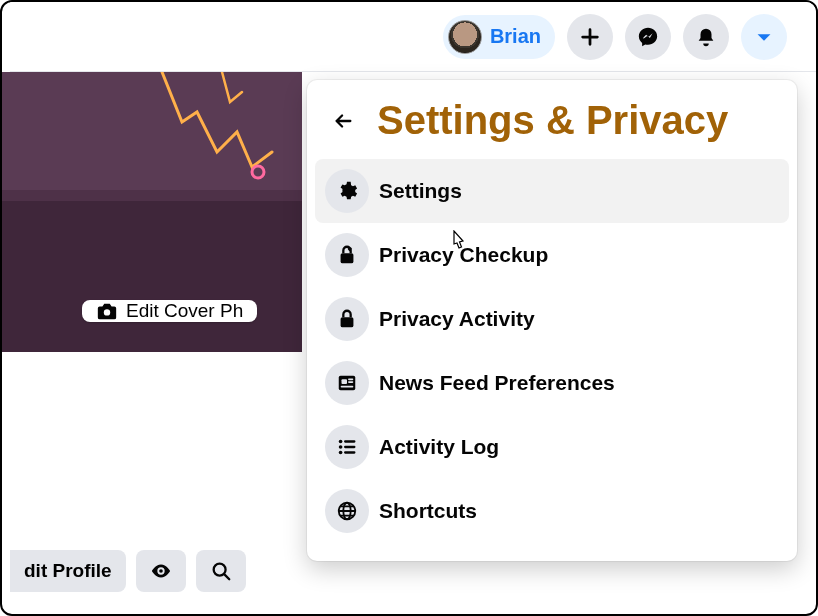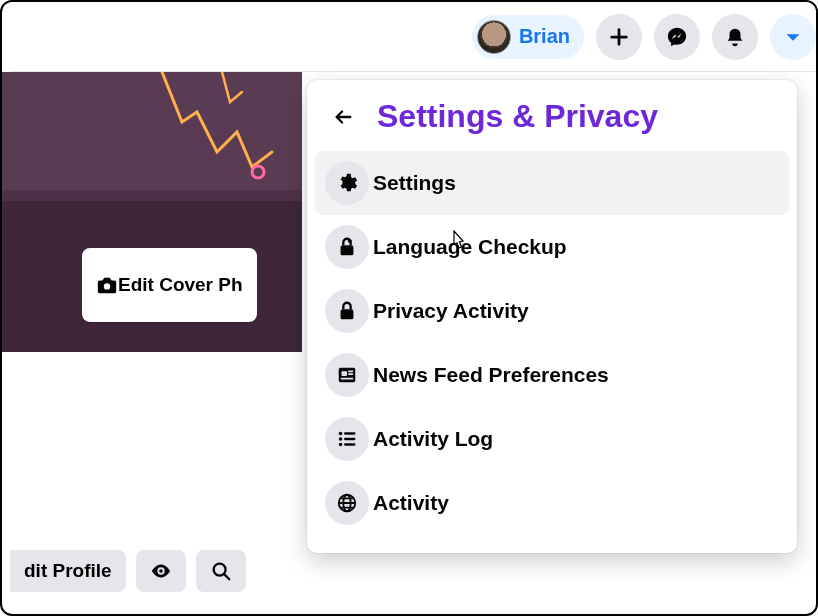--- a/index.html
+++ b/index.html
@@ -15,21 +15,21 @@
     border-radius: 12px;
   }
   .topbar {
     position: absolute;
     top: 0; left: 8px; right: 0;
     height: 70px;
     background: #fff;
     display: flex;
     align-items: center;
     justify-content: flex-end;
-    padding-right: 0;
+    padding-right: 29px;
     gap: 12px;
     border-bottom: 1px solid #e4e6eb;
     z-index: 5;
   }
   .profile-pill {
     display: flex;
     align-items: center;
     gap: 8px;
     background: #e7f3ff;
     border-radius: 999px;
@@ -76,25 +76,26 @@
     position: absolute;
     top: 0; left: 140px;
     width: 160px; height: 140px;
   }
   .edit-cover {
     position: absolute;
     left: 80px;
     bottom: 30px;
     background: #fff;
     border-radius: 8px;
-    padding: 26px 14px;
+    padding: 0 14px;
     font-size: 19px;
-    font-weight: 700;
-    display: flex;
-    align-items: center;
+    font-weight: 400;
+    display: flex;
+    align-items: center;
+    gap: 8px;
     cursor: pointer;
     box-shadow: 0 1px 2px rgba(0,0,0,.2);
   }
   .edit-cover svg { width: 22px; height: 22px; }
 
   .bottom-bar {
     position: absolute;
     left: 0;
     bottom: 22px;
     display: flex;
@@ -139,28 +140,28 @@
   .back-arrow {
     width: 36px; height: 36px;
     display: flex;
     align-items: center;
     justify-content: center;
     border-radius: 50%;
     cursor: pointer;
   }
   .back-arrow svg { width: 22px; height: 22px; }
   .menu-title {
-    font-size: 32px;
+    font-size: 40px;
     font-weight: 800;
-    color: #6d28d9;
+    color: #a16207;
   }
   .menu-item {
     display: flex;
     align-items: center;
-    gap: 4px;
+    gap: 10px;
     padding: 10px 10px;
     border-radius: 8px;
     cursor: pointer;
     position: relative;
   }
   .menu-item.hovered {
     background: #f2f2f2;
   }
   .menu-icon {
     width: 44px; height: 44px;
@@ -270,21 +271,21 @@
   </div>
 
   <div class="menu-item">
     <div class="menu-icon">
       <svg viewBox="0 0 24 24">
           <rect x="5" y="10" width="14" height="11" rx="2" fill="#050505"></rect>
           <path d="M8 10V7a4 4 0 0 1 8 0v3" stroke="#050505" stroke-width="2.5" fill="none"></path>
           <path d="M15.5 3.5c.9 0 1.7.7 1.7 1.6 0 1.3-1.7 2.4-2.2 2.7-.5-.3-2.2-1.4-2.2-2.7 0-.9.8-1.6 1.7-1.6.4 0 .8.2 1 .5.2-.3.6-.5 1-.5z" fill="#050505"></path>
         </svg>
     </div>
-    <span class="menu-label">Language Checkup</span>
+    <span class="menu-label">Privacy Checkup</span>
   </div>
 
   <div class="menu-item">
     <div class="menu-icon">
       <svg viewBox="0 0 24 24">
           <rect x="5" y="10" width="14" height="11" rx="2" fill="#050505"></rect>
           <path d="M8 10V7a4 4 0 0 1 8 0v3" stroke="#050505" stroke-width="2.5" fill="none"></path>
         </svg>
     </div>
     <span class="menu-label">Privacy Activity</span>
@@ -314,19 +315,19 @@
   </div>
 
   <div class="menu-item">
     <div class="menu-icon">
       <svg viewBox="0 0 24 24">
           <circle cx="12" cy="12" r="9" stroke="#050505" stroke-width="2" fill="none"></circle>
           <ellipse cx="12" cy="12" rx="4" ry="9" stroke="#050505" stroke-width="2" fill="none"></ellipse>
           <path d="M3 12h18M4.5 7h15M4.5 17h15" stroke="#050505" stroke-width="2"></path>
         </svg>
     </div>
-    <span class="menu-label">Activity</span>
+    <span class="menu-label">Shortcuts</span>
   </div>
 </div>
 
 <svg class="cursor-pointer" viewBox="0 0 20 22">
   <path d="M6 1v13l3-1 2 5 2.5-1-2-5 3.5-1z" fill="#fff" stroke="#000" stroke-width="1.2"></path>
 </svg>
 
 </body></html>

